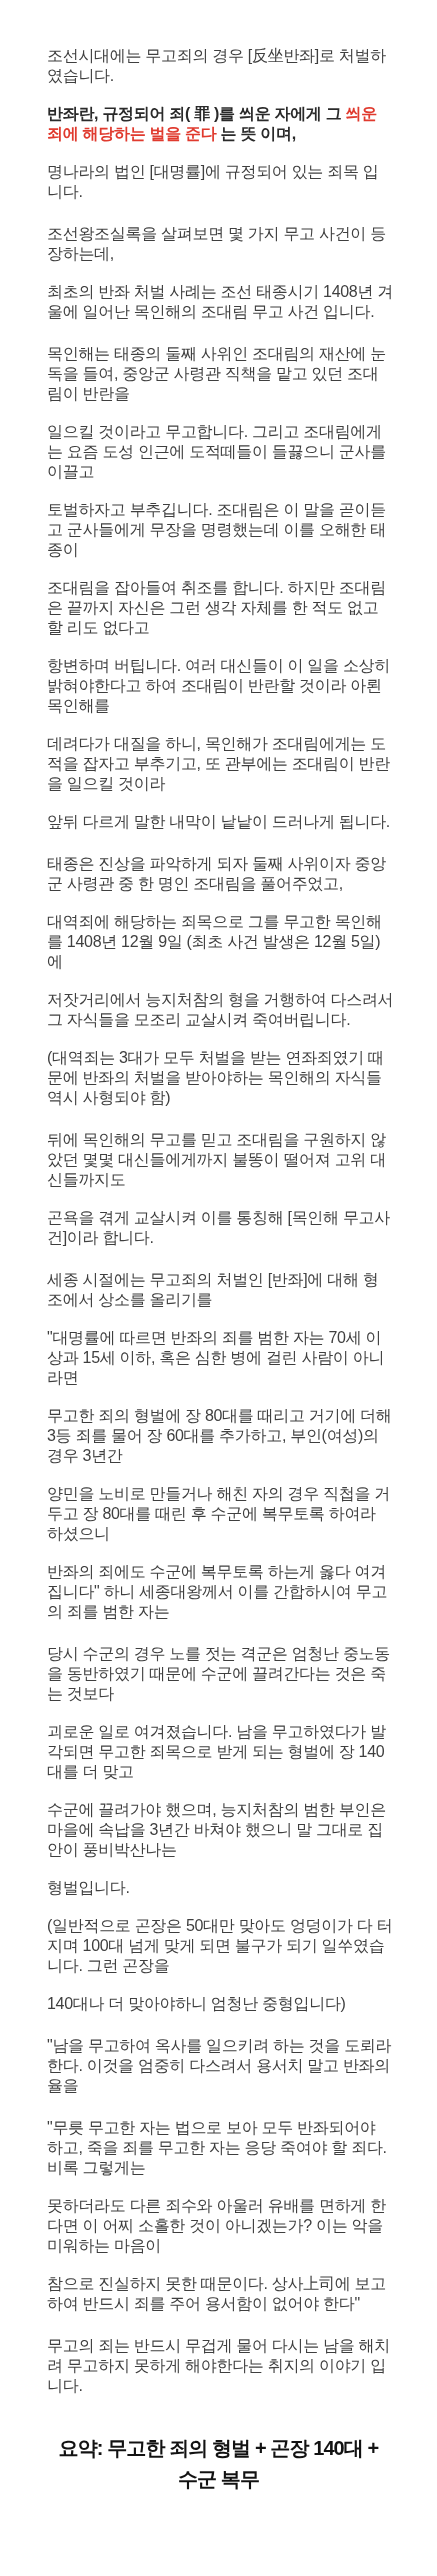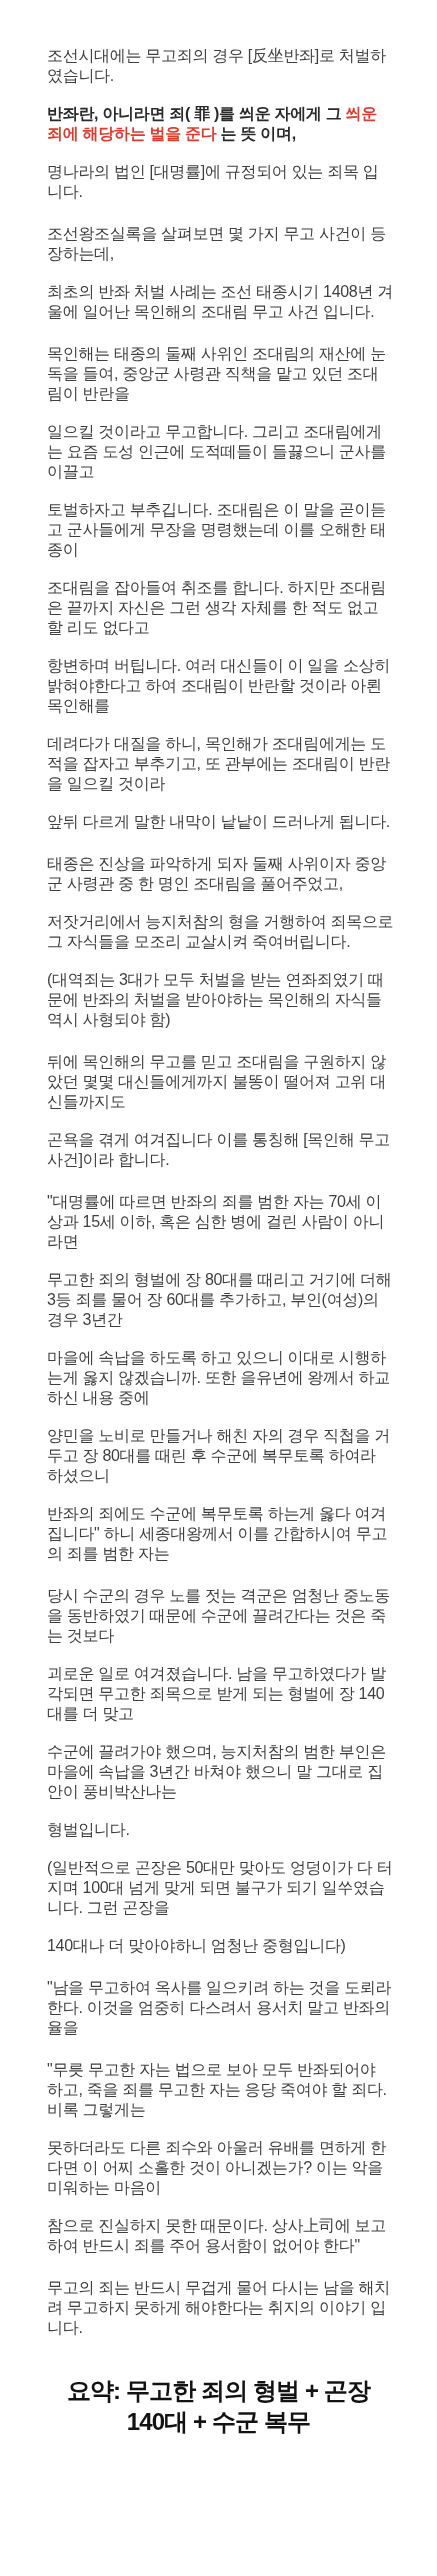--- a/index.html
+++ b/index.html
@@ -22,21 +22,21 @@
     line-height:20px;
     letter-spacing:-0.3px;
     word-break:break-all;
     color:var(--text);
   }
   .t-bold{ font-weight:bold; color:#2a2a2a; }
   .t-bold-red{ font-weight:bold; color:var(--red); }
   .summary{
     margin-top:37px;
     padding:0 2.4px;
-    font-size:24px;
+    font-size:20px;
     line-height:31px;
     font-weight:bold;
     color:#121212;
     text-align:center;
     letter-spacing:-0.9px;
     word-break:keep-all;
   }
   
   .scroll-widget{
     position:absolute;
@@ -58,49 +58,50 @@
   }
 </style>
 </head>
 <body>
 
 <div class="page" style="background: rgb(255, 255, 255);">
 
   <main class="content" id="paragraphs">
       <section class="sec">
         <p class="para">조선시대에는 무고죄의 경우 [反坐반좌]로 처벌하였습니다.</p>
-        <p class="para"><span class="t-bold">반좌란, 아니라면 죄( 罪 )를 씌운 자에게 그 </span><span class="t-bold-red">씌운 죄에 해당하는 벌을 준다</span><span class="t-bold"> 는 뜻 이며,</span></p>
+        <p class="para"><span class="t-bold">반좌란, 규정되어 죄( 罪 )를 씌운 자에게 그 </span><span class="t-bold-red">씌운 죄에 해당하는 벌을 준다</span><span class="t-bold"> 는 뜻 이며,</span></p>
         <p class="para">명나라의 법인 [대명률]에 규정되어 있는 죄목 입니다.</p>
       </section>
       <section class="sec">
         <p class="para">조선왕조실록을 살펴보면 몇 가지 무고 사건이 등장하는데,</p>
         <p class="para">최초의 반좌 처벌 사례는 조선 태종시기 1408년 겨울에 일어난 목인해의 조대림 무고 사건  입니다.</p>
       </section>
       <section class="sec">
         <p class="para">목인해는 태종의 둘째 사위인 조대림의 재산에 눈독을 들여, 중앙군 사령관 직책을 맡고 있던 조대림이 반란을</p>
         <p class="para">일으킬 것이라고 무고합니다. 그리고 조대림에게는 요즘 도성 인근에 도적떼들이 들끓으니 군사를 이끌고</p>
         <p class="para">토벌하자고 부추깁니다. 조대림은 이 말을 곧이듣고 군사들에게 무장을 명령했는데 이를 오해한 태종이</p>
         <p class="para">조대림을 잡아들여 취조를 합니다. 하지만 조대림은 끝까지 자신은 그런 생각 자체를 한 적도 없고 할 리도 없다고</p>
         <p class="para">항변하며 버팁니다. 여러 대신들이 이 일을 소상히 밝혀야한다고 하여 조대림이 반란할 것이라 아뢴 목인해를</p>
         <p class="para">데려다가 대질을 하니, 목인해가 조대림에게는 도적을 잡자고 부추기고, 또 관부에는 조대림이 반란을 일으킬 것이라</p>
         <p class="para">앞뒤 다르게 말한 내막이 낱낱이 드러나게 됩니다.</p>
       </section>
       <section class="sec">
         <p class="para">태종은 진상을 파악하게 되자 둘째 사위이자 중앙군 사령관 중 한 명인 조대림을 풀어주었고,</p>
-        <p class="para">저잣거리에서 능지처참의 형을 거행하여 죄목으로 그 자식들을 모조리 교살시켜 죽여버립니다.</p>
+        <p class="para">대역죄에 해당하는 죄목으로 그를 무고한 목인해를 1408년 12월 9일 (최초 사건 발생은 12월 5일)에</p>
+        <p class="para">저잣거리에서 능지처참의 형을 거행하여 다스려서 그 자식들을 모조리 교살시켜 죽여버립니다.</p>
         <p class="para">(대역죄는 3대가 모두 처벌을 받는 연좌죄였기 때문에 반좌의 처벌을 받아야하는 목인해의 자식들 역시 사형되야 함)</p>
       </section>
       <section class="sec">
         <p class="para">뒤에 목인해의 무고를 믿고 조대림을 구원하지 않았던 몇몇 대신들에게까지 불똥이 떨어져 고위 대신들까지도</p>
-        <p class="para">곤욕을 겪게 여겨집니다 이를 통칭해 [목인해 무고사건]이라 합니다.</p>
+        <p class="para">곤욕을 겪게 교살시켜 이를 통칭해 [목인해 무고사건]이라 합니다.</p>
       </section>
       <section class="sec">
+        <p class="para">세종 시절에는 무고죄의 처벌인 [반좌]에 대해 형조에서 상소를 올리기를</p>
         <p class="para">"대명률에 따르면 반좌의 죄를 범한 자는 70세 이상과 15세 이하, 혹은 심한 병에 걸린 사람이 아니라면</p>
         <p class="para">무고한 죄의 형벌에 장 80대를 때리고 거기에 더해 3등 죄를 물어 장 60대를 추가하고, 부인(여성)의 경우 3년간</p>
-        <p class="para">마을에 속납을 하도록 하고 있으니 이대로 시행하는게 옳지 않겠습니까. 또한 을유년에 왕께서 하교하신 내용 중에</p>
         <p class="para">양민을 노비로 만들거나 해친 자의 경우 직첩을 거두고 장 80대를 때린 후 수군에 복무토록 하여라 하셨으니</p>
         <p class="para">반좌의 죄에도 수군에 복무토록 하는게 옳다 여겨집니다" 하니 세종대왕께서 이를 간합하시여 무고의 죄를 범한 자는</p>
       </section>
       <section class="sec">
         <p class="para">당시 수군의 경우 노를 젓는 격군은 엄청난 중노동을 동반하였기 때문에 수군에 끌려간다는 것은 죽는 것보다</p>
         <p class="para">괴로운 일로 여겨졌습니다. 남을 무고하였다가 발각되면 무고한 죄목으로 받게 되는 형벌에 장 140대를 더 맞고</p>
         <p class="para">수군에 끌려가야 했으며, 능지처참의 범한 부인은 마을에 속납을 3년간 바쳐야 했으니 말 그대로 집안이 풍비박산나는</p>
         <p class="para">형벌입니다.</p>
         <p class="para">(일반적으로 곤장은 50대만 맞아도 엉덩이가 다 터지며 100대 넘게 맞게 되면 불구가 되기 일쑤였습니다. 그런 곤장을</p>
         <p class="para">140대나 더 맞아야하니 엄청난 중형입니다)</p>

